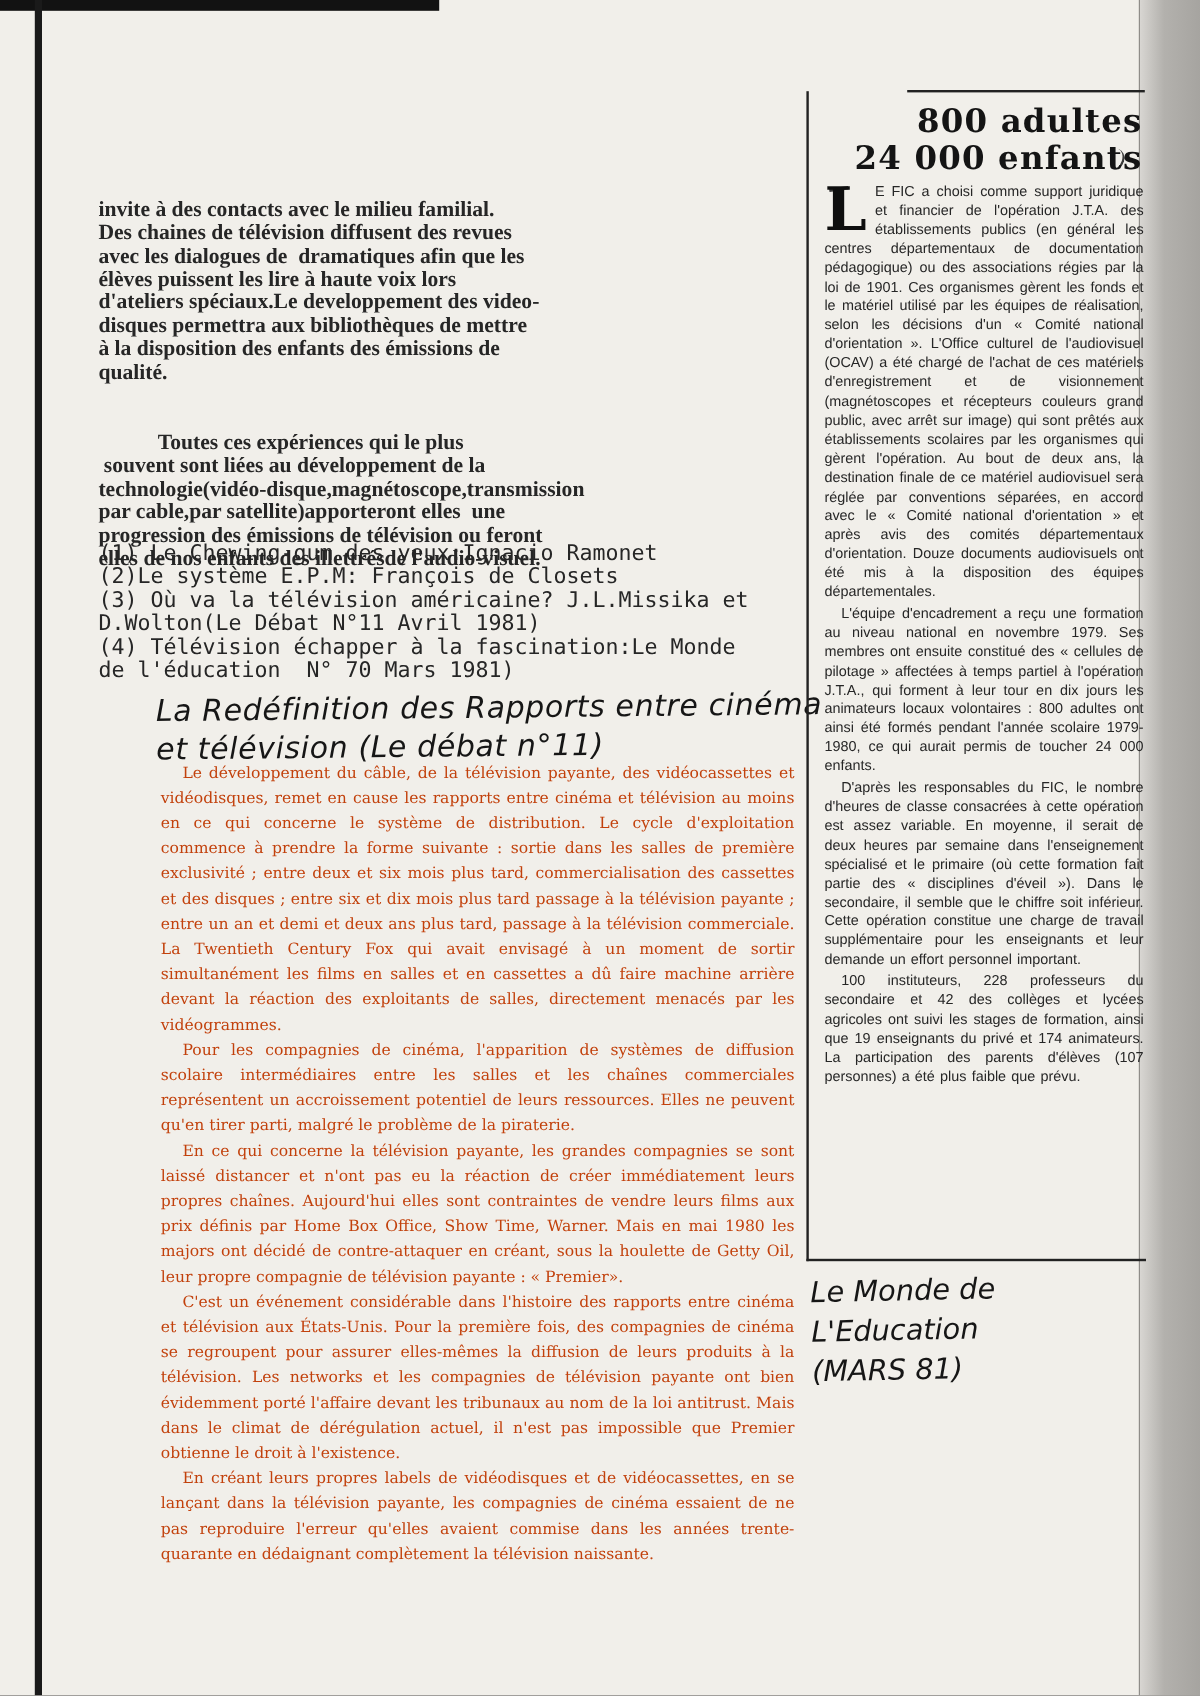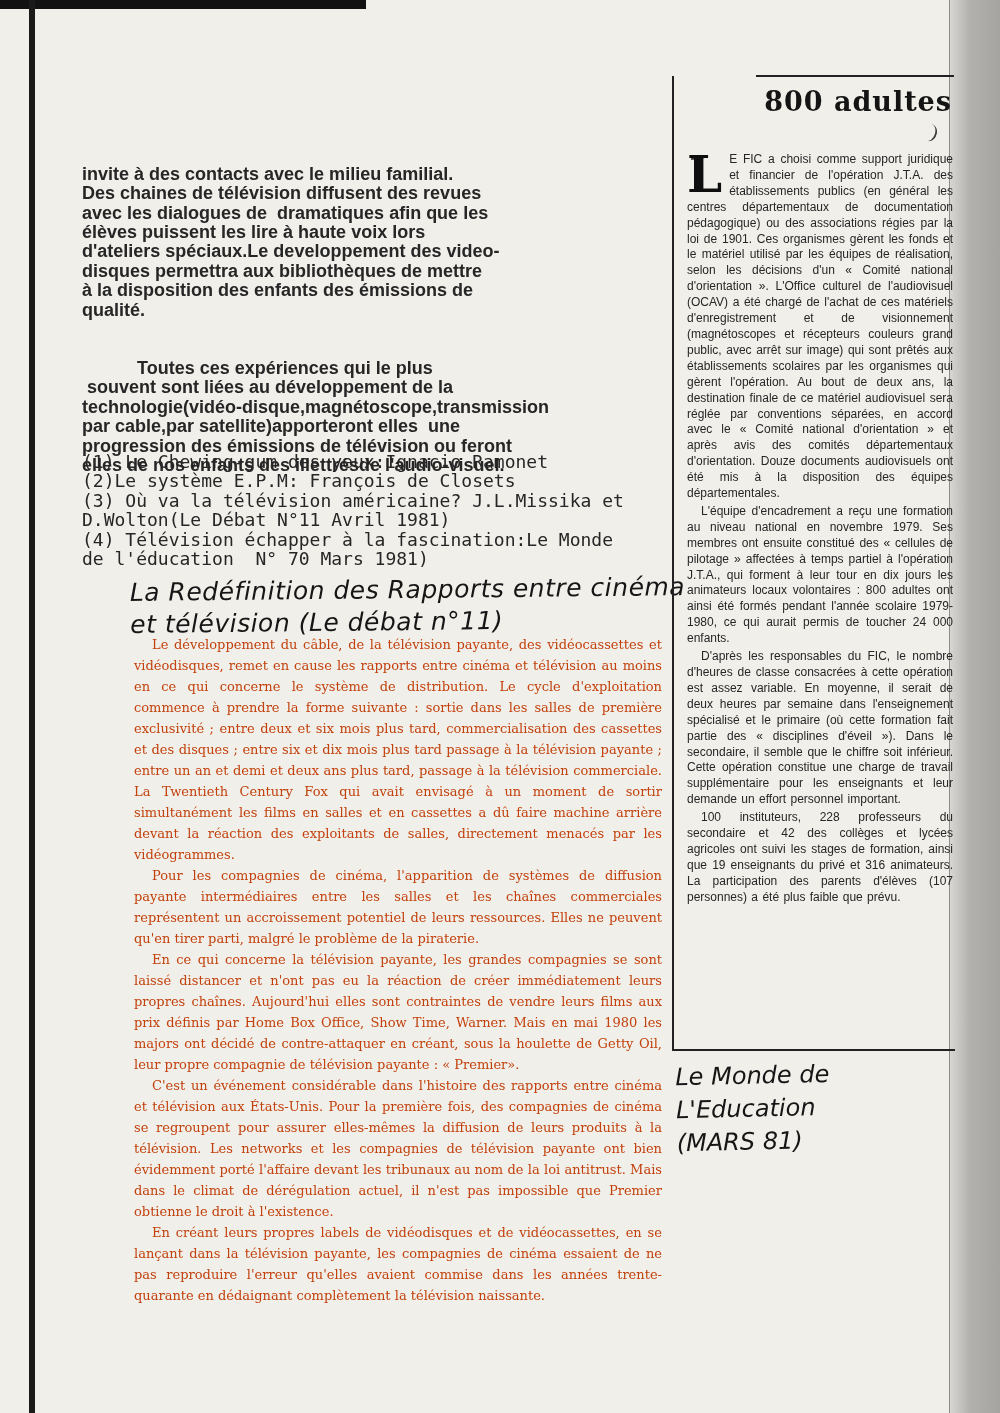--- a/index.html
+++ b/index.html
@@ -12,21 +12,21 @@
   .top-edge-bar { position:absolute; left:0; top:0; width:366px; height:9px; background:#121212; }
   .left-edge-line { position:absolute; left:29px; top:0; width:6px; height:1413px; background:#1a1a1a; }
   .right-edge-band {
     position:absolute; right:0; top:0; width:50px; height:100%;
     background:linear-gradient(90deg,#d8d6d2 0%, #b3b1ad 40%, #a6a4a0 100%);
     border-left:1px solid #8f8d89;
   }
   
   .typed-col {
     position:absolute; left:82px; top:126px; width:610px;
-    font-family:Liberation Sans, sans-serif; font-weight:bold;
+    font-family:Liberation Serif, serif; font-weight:bold;
     font-size:18px; line-height:19.4px; color:#262626; white-space:pre-wrap;
   }
   .refs-col {
     position:absolute; left:82px; top:452px; width:610px;
     font-family:"DejaVu Sans Mono", monospace; font-weight:normal;
     font-size:18px; line-height:19.4px; color:#262626; white-space:pre-wrap;
   }
   
   .hand { font-family:"DejaVu Sans", sans-serif; font-style:italic; color:#161616; }
   .hand-heading {
@@ -105,43 +105,44 @@
 (4) Télévision échapper à la fascination:Le Monde
 de l'éducation  N° 70 Mars 1981)</div>
 
   <div class="hand hand-heading">
     <span>La Redéfinition des Rapports entre cinéma</span><br>
     <span>et télévision (Le débat n°11)</span>
   </div>
 
   <div class="excerpt">
     <p>Le développement du câble, de la télévision payante, des vidéocassettes et vidéodisques, remet en cause les rapports entre cinéma et télévision au moins en ce qui concerne le système de distribution. Le cycle d'exploitation commence à prendre la forme suivante : sortie dans les salles de première exclusivité ; entre deux et six mois plus tard, commercialisation des cassettes et des disques ; entre six et dix mois plus tard passage à la télévision payante ; entre un an et demi et deux ans plus tard, passage à la télévision commerciale. La Twentieth Century Fox qui avait envisagé à un moment de sortir simultanément les films en salles et en cassettes a dû faire machine arrière devant la réaction des exploitants de salles, directement menacés par les vidéogrammes.</p>
-    <p>Pour les compagnies de cinéma, l'apparition de systèmes de diffusion payante intermédiaires entre les salles et les chaînes commerciales représentent un accroissement potentiel de leurs ressources. Elles ne peuvent qu'en tirer parti, malgré le problème de la piraterie.</p>
+    <p>Pour les compagnies de cinéma, l'apparition de systèmes de diffusion scolaire intermédiaires entre les salles et les chaînes commerciales représentent un accroissement potentiel de leurs ressources. Elles ne peuvent qu'en tirer parti, malgré le problème de la piraterie.</p>
     <p>En ce qui concerne la télévision payante, les grandes compagnies se sont laissé distancer et n'ont pas eu la réaction de créer immédiatement leurs propres chaînes. Aujourd'hui elles sont contraintes de vendre leurs films aux prix définis par Home Box Office, Show Time, Warner. Mais en mai 1980 les majors ont décidé de contre-attaquer en créant, sous la houlette de Getty Oil, leur propre compagnie de télévision payante : « Premier».</p>
     <p>C'est un événement considérable dans l'histoire des rapports entre cinéma et télévision aux États-Unis. Pour la première fois, des compagnies de cinéma se regroupent pour assurer elles-mêmes la diffusion de leurs produits à la télévision. Les networks et les compagnies de télévision payante ont bien évidemment porté l'affaire devant les tribunaux au nom de la loi antitrust. Mais dans le climat de dérégulation actuel, il n'est pas impossible que Premier obtienne le droit à l'existence.</p>
     <p>En créant leurs propres labels de vidéodisques et de vidéocassettes, en se lançant dans la télévision payante, les compagnies de cinéma essaient de ne pas reproduire l'erreur qu'elles avaient commise dans les années trente-quarante en dédaignant complètement la télévision naissante.</p>
   </div>
 
   <div class="clip-border-left"></div>
   <div class="clip-border-top"></div>
   <div class="clip-border-bottom"></div>
   <div class="pen-mark"></div>
   <div class="pen-dash"></div>
 
   <div class="clip-title">
     <span>800 adultes</span><br>
+    <span>24 000 enfants</span>
   </div>
 
   <div class="clip-body">
     <p class="first">
       <span class="dropcap">L</span><span>E FIC a choisi comme support juridique et financier de l'opération J.T.A. des établissements publics (en général les centres départementaux de documentation pédagogique) ou des associations régies par la loi de 1901. Ces organismes gèrent les fonds et le matériel utilisé par les équipes de réalisation, selon les décisions d'un « Comité national d'orientation ». L'Office culturel de l'audiovisuel (OCAV) a été chargé de l'achat de ces matériels d'enregistrement et de visionnement (magnétoscopes et récepteurs couleurs grand public, avec arrêt sur image) qui sont prêtés aux établissements scolaires par les organismes qui gèrent l'opération. Au bout de deux ans, la destination finale de ce matériel audiovisuel sera réglée par conventions séparées, en accord avec le « Comité national d'orientation » et après avis des comités départementaux d'orientation. Douze documents audiovisuels ont été mis à la disposition des équipes départementales.</span>
     </p>
     <p>L'équipe d'encadrement a reçu une formation au niveau national en novembre 1979. Ses membres ont ensuite constitué des « cellules de pilotage » affectées à temps partiel à l'opération J.T.A., qui forment à leur tour en dix jours les animateurs locaux volontaires : 800 adultes ont ainsi été formés pendant l'année scolaire 1979-1980, ce qui aurait permis de toucher 24 000 enfants.</p>
     <p>D'après les responsables du FIC, le nombre d'heures de classe consacrées à cette opération est assez variable. En moyenne, il serait de deux heures par semaine dans l'enseignement spécialisé et le primaire (où cette formation fait partie des « disciplines d'éveil »). Dans le secondaire, il semble que le chiffre soit inférieur. Cette opération constitue une charge de travail supplémentaire pour les enseignants et leur demande un effort personnel important.</p>
-    <p>100 instituteurs, 228 professeurs du secondaire et 42 des collèges et lycées agricoles ont suivi les stages de formation, ainsi que 19 enseignants du privé et 316 animateurs. La participation des parents d'élèves (107 personnes) a été plus faible que prévu.</p>
+    <p>100 instituteurs, 228 professeurs du secondaire et 42 des collèges et lycées agricoles ont suivi les stages de formation, ainsi que 19 enseignants du privé et 174 animateurs. La participation des parents d'élèves (107 personnes) a été plus faible que prévu.</p>
   </div>
 
   <div class="hand hand-note">
     <span>Le Monde de L'Education</span><br>
     <span>(MARS 81)</span>
   </div>
 
 </div>
 
 </body></html>

